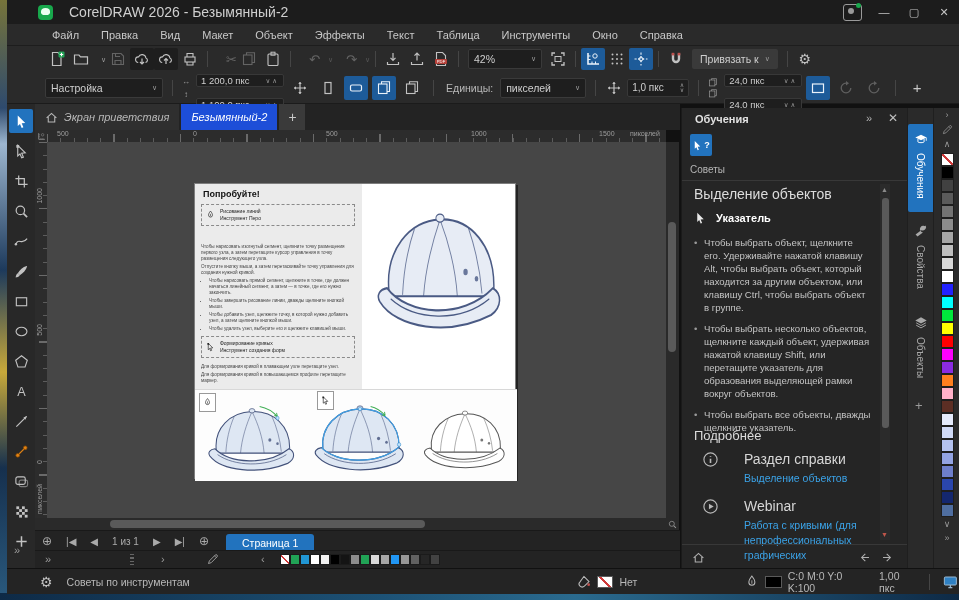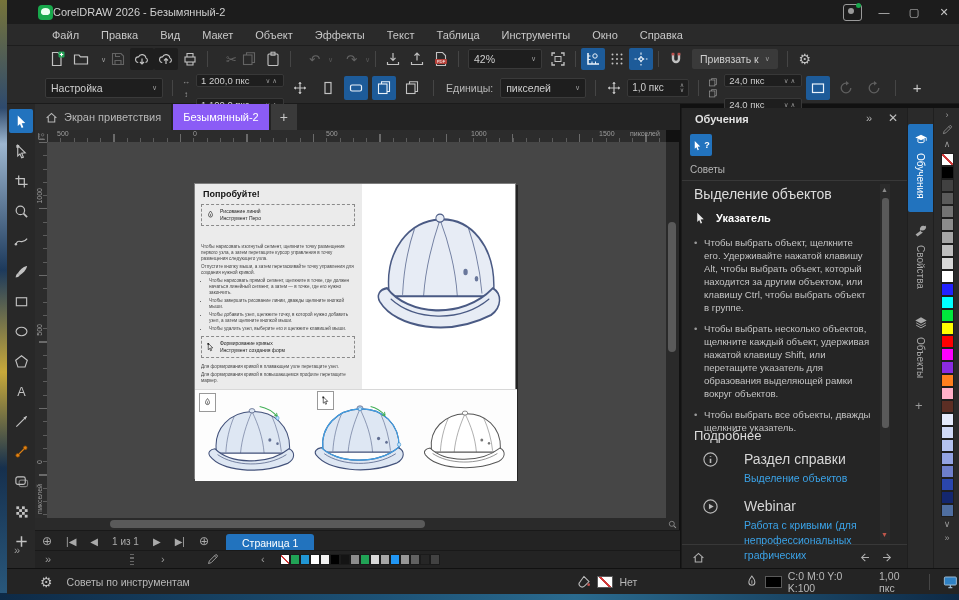--- a/index.html
+++ b/index.html
@@ -9,21 +9,21 @@
   .abs{position:absolute;}
   
   #strip-left{left:0;top:0;width:7px;height:600px;
     background:linear-gradient(180deg,#77743a 0%,#2e4a6e 18%,#9db6cf 24%,#1d3a5c 45%,#c8a93a 62%,#16304e 78%,#2a5a7e 100%);}
   #strip-bottom{left:0;top:593px;width:959px;height:7px;
     background:linear-gradient(90deg,#0e2a46,#1d5276 40%,#2a6a8e 60%,#0e2a46);}
   
   #titlebar{left:7px;top:0;width:952px;height:24px;background:#1c1c1c;display:flex;align-items:center;}
   #corel-logo{width:15px;height:15px;margin-left:31px;border-radius:4px;background:#18a84c;position:relative;}
   #corel-logo::after{content:"";position:absolute;left:3px;top:3px;width:9px;height:7px;border-radius:50% 50% 40% 40%;background:#eafff0;}
-  #win-title{margin-left:0;font-size:11px;color:#cfcfcf;}
+  #win-title{margin-left:16px;font-size:14px;color:#cfcfcf;}
   #titlebar .spacer{flex:1;}
   .winbtn{width:30px;height:24px;display:flex;align-items:center;justify-content:center;color:#c4c4c4;font-size:11px;}
   #account-btn{width:34px;}
   #account-btn .acct{width:17px;height:15px;border:1px solid #9a9a9a;border-radius:3px;position:relative;}
   #account-btn .acct::after{content:"";position:absolute;left:4.5px;top:3px;width:6px;height:6px;border-radius:50%;background:#9a9a9a;}
   #account-btn .dot{position:absolute;margin-left:12px;margin-top:-14px;width:5px;height:5px;border-radius:50%;background:#18a84c;}
   
   #menubar{left:7px;top:24px;width:952px;height:22px;background:#2a2a2a;display:flex;align-items:center;padding-left:34px;box-sizing:border-box;border-bottom:1px solid #1d1d1d;}
   .menu-item{padding:0 11px;font-size:11px;color:#c8c8c8;line-height:22px;}
   
@@ -55,25 +55,25 @@
   .pbtn svg{width:16px;height:16px;}
   .pbtn.on{background:#1d5b99;color:#eaf2fa;}
   .pbtn.disabled{opacity:.35;}
   .plabel{font-size:10.5px;color:#b8b8b8;margin:0 3px;}
   
   #toolbox{left:7px;top:104px;width:28px;height:464px;background:#282828;display:flex;flex-direction:column;align-items:center;padding-top:2px;box-sizing:border-box;}
   .tool{width:24px;height:24px;margin:3px 0;display:flex;align-items:center;justify-content:center;color:#c2c2c2;border-radius:2px;}
   .tool svg{width:15px;height:15px;}
   .tool.active{background:#2273be;color:#fff;}
   #toolbox-expand{margin-top:auto;margin-bottom:8px;color:#9a9a9a;font-size:11px;}
-  #tabbar{left:35px;top:104px;width:645px;height:26px;background:#232323;display:flex;align-items:flex-end;}
+  #tabbar{left:35px;top:104px;width:645px;height:26px;background:#232323;display:flex;align-items:flex-end;font-style:italic;}
   .tab{height:26px;display:flex;align-items:center;padding:0 10px;font-size:11px;box-sizing:border-box;}
   .tab svg{width:13px;height:13px;margin-right:6px;}
   .tab.welcome{background:#2f2f2f;color:#b8b8b8;}
-  .tab.active{background:#8b5cf6;color:#fff;margin-left:2px;}
+  .tab.active{background:#1d4ed8;color:#fff;margin-left:2px;}
   .tab.plus{width:26px;background:#3a3a3a;color:#c8c8c8;justify-content:center;font-size:14px;margin-left:2px;}
   #ruler-corner{left:35px;top:130px;width:12px;height:12px;background:#2c2c2c;color:#8a8a8a;display:flex;align-items:center;justify-content:center;}
   #ruler-corner svg{width:9px;height:9px;}
   #hruler{left:47px;top:130px;width:619px;height:12px;background:#2c2c2c;overflow:hidden;}
   #hruler .ticks{position:absolute;left:0;right:0;bottom:0;height:4px;background:repeating-linear-gradient(90deg,#5c5c5c 0 1px,transparent 1px 13.3px);}
   #hruler .ticks2{position:absolute;left:0;right:0;bottom:0;height:8px;background:repeating-linear-gradient(90deg,#6a6a6a 0 1px,transparent 1px 66.5px);}
   .rlab{position:absolute;top:0;font-size:7px;color:#9d9d9d;}
   #vruler{left:35px;top:142px;width:12px;height:376px;background:#2c2c2c;overflow:hidden;}
   #vruler .ticks{position:absolute;top:0;bottom:0;right:0;width:4px;background:repeating-linear-gradient(180deg,#5c5c5c 0 1px,transparent 1px 13.3px);}
   #vruler .ticks2{position:absolute;top:0;bottom:0;right:0;width:8px;background:repeating-linear-gradient(180deg,#6a6a6a 0 1px,transparent 1px 66.5px);}

